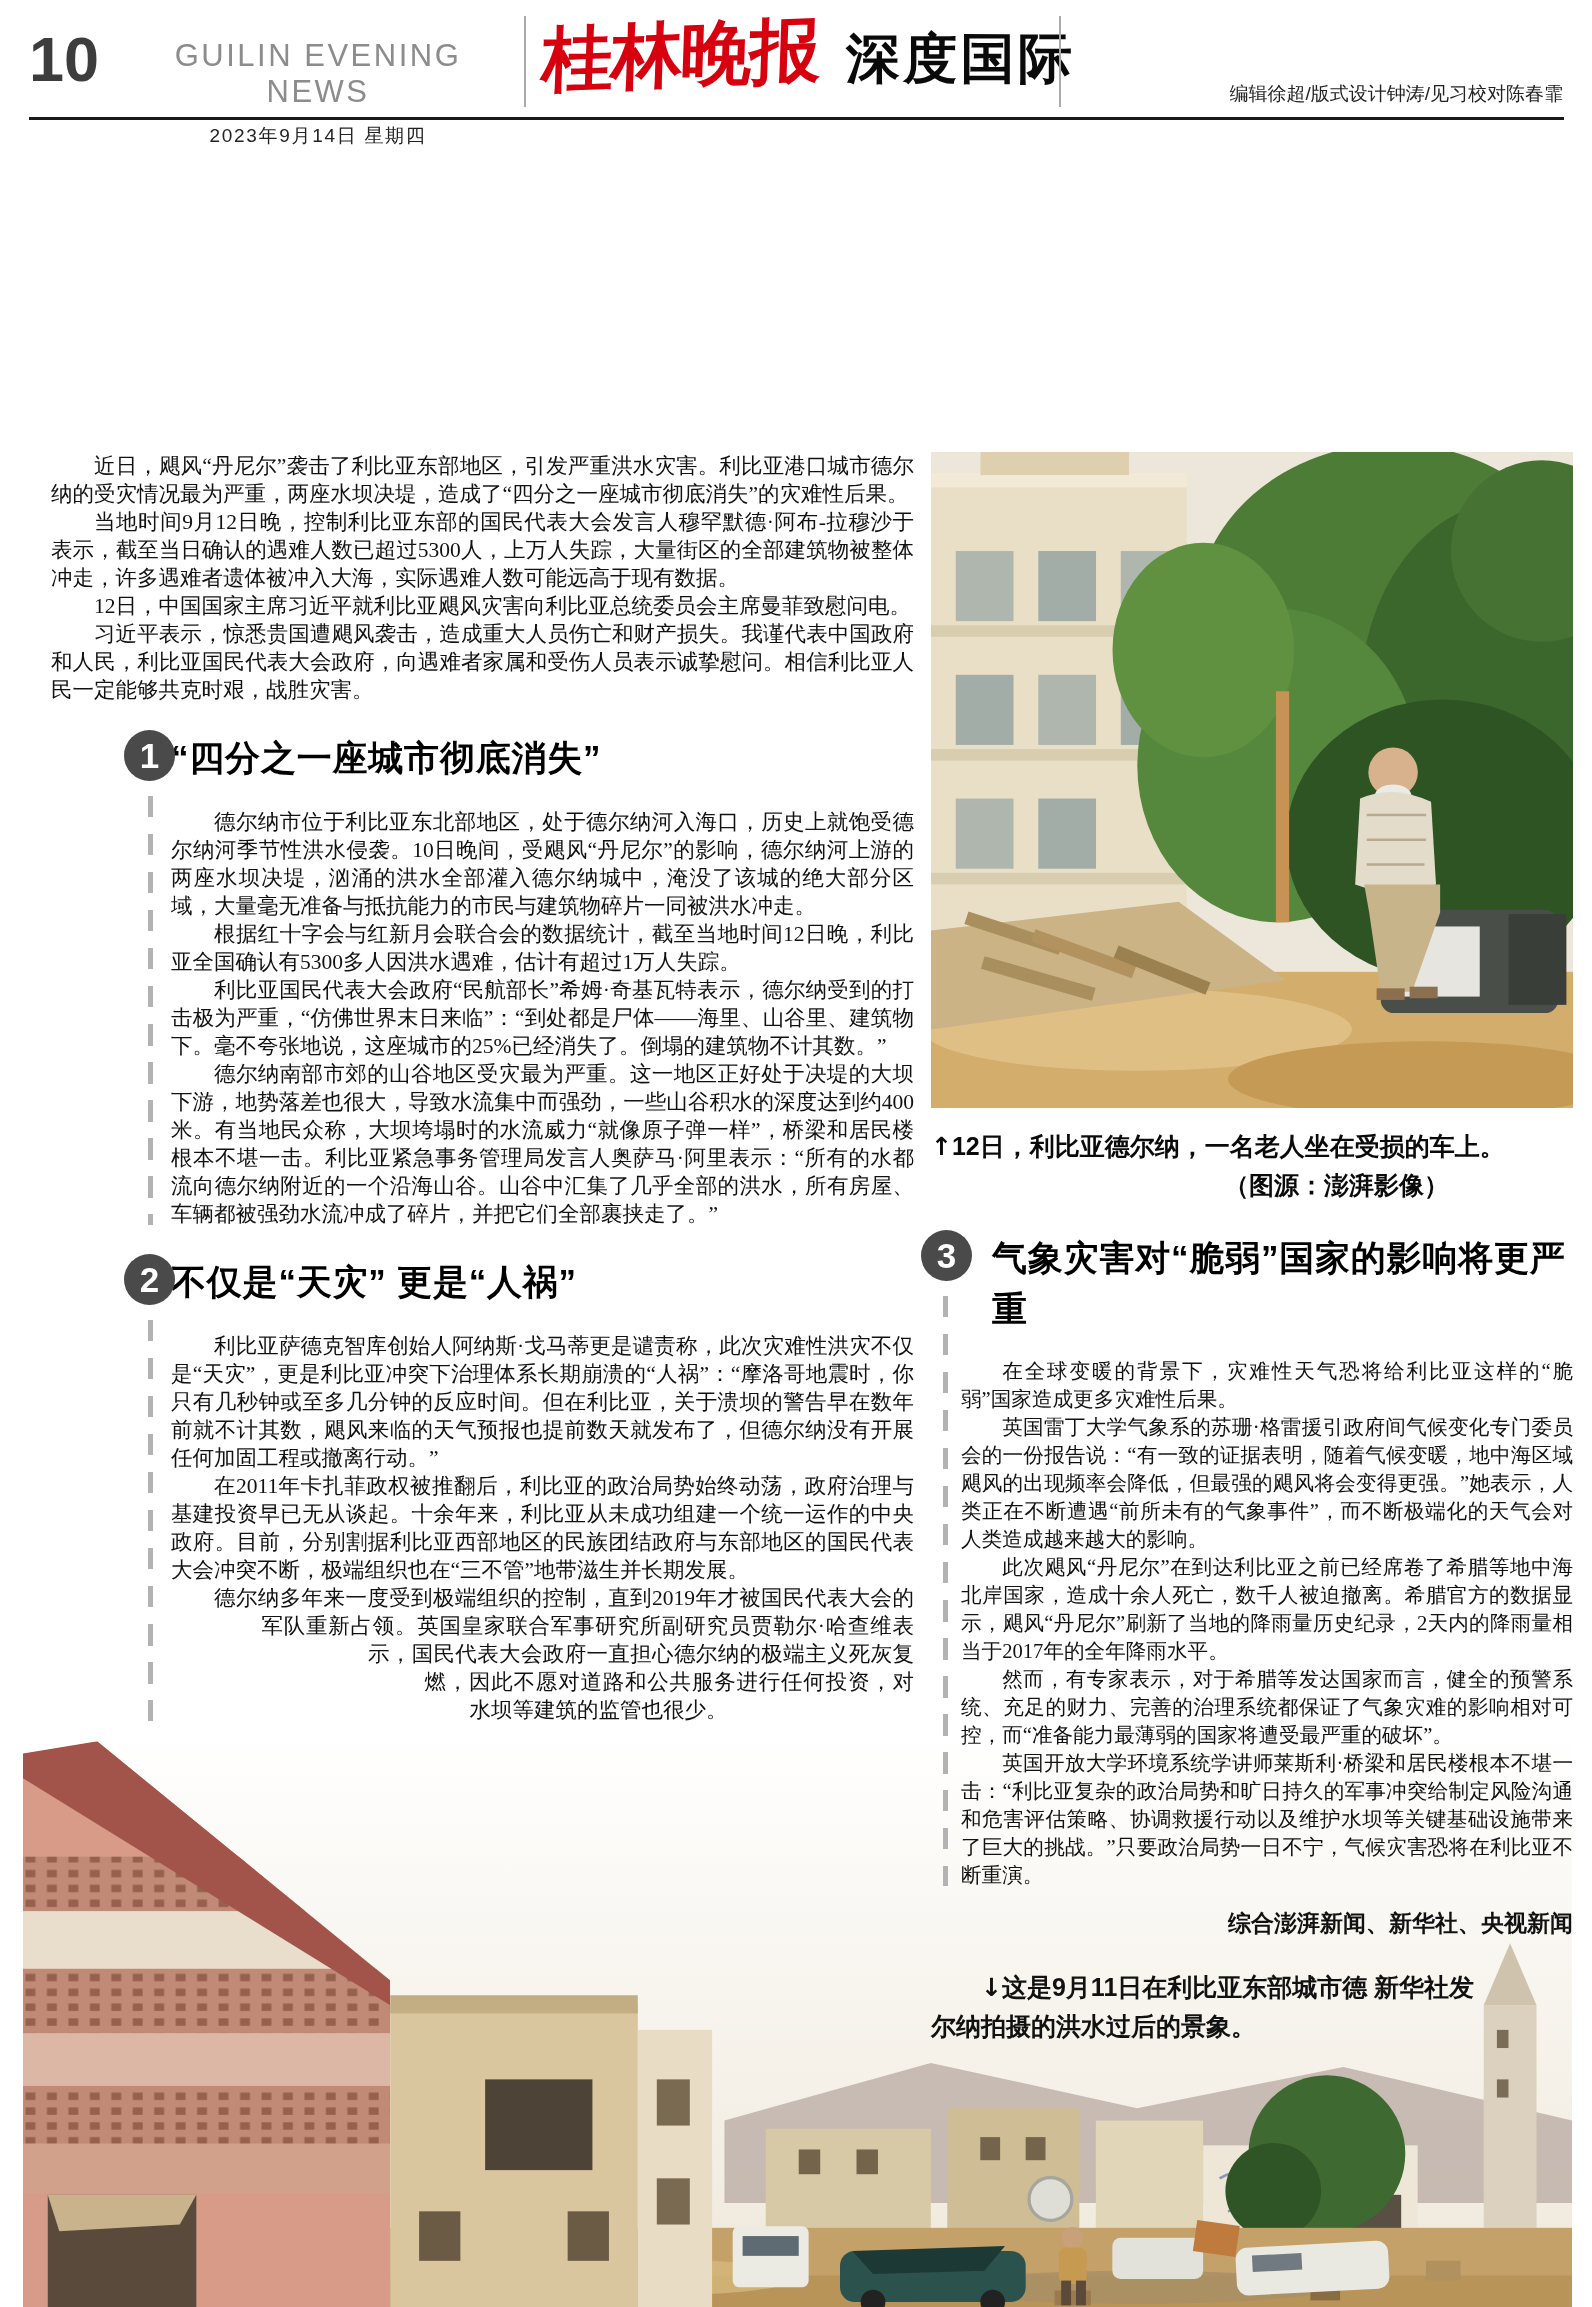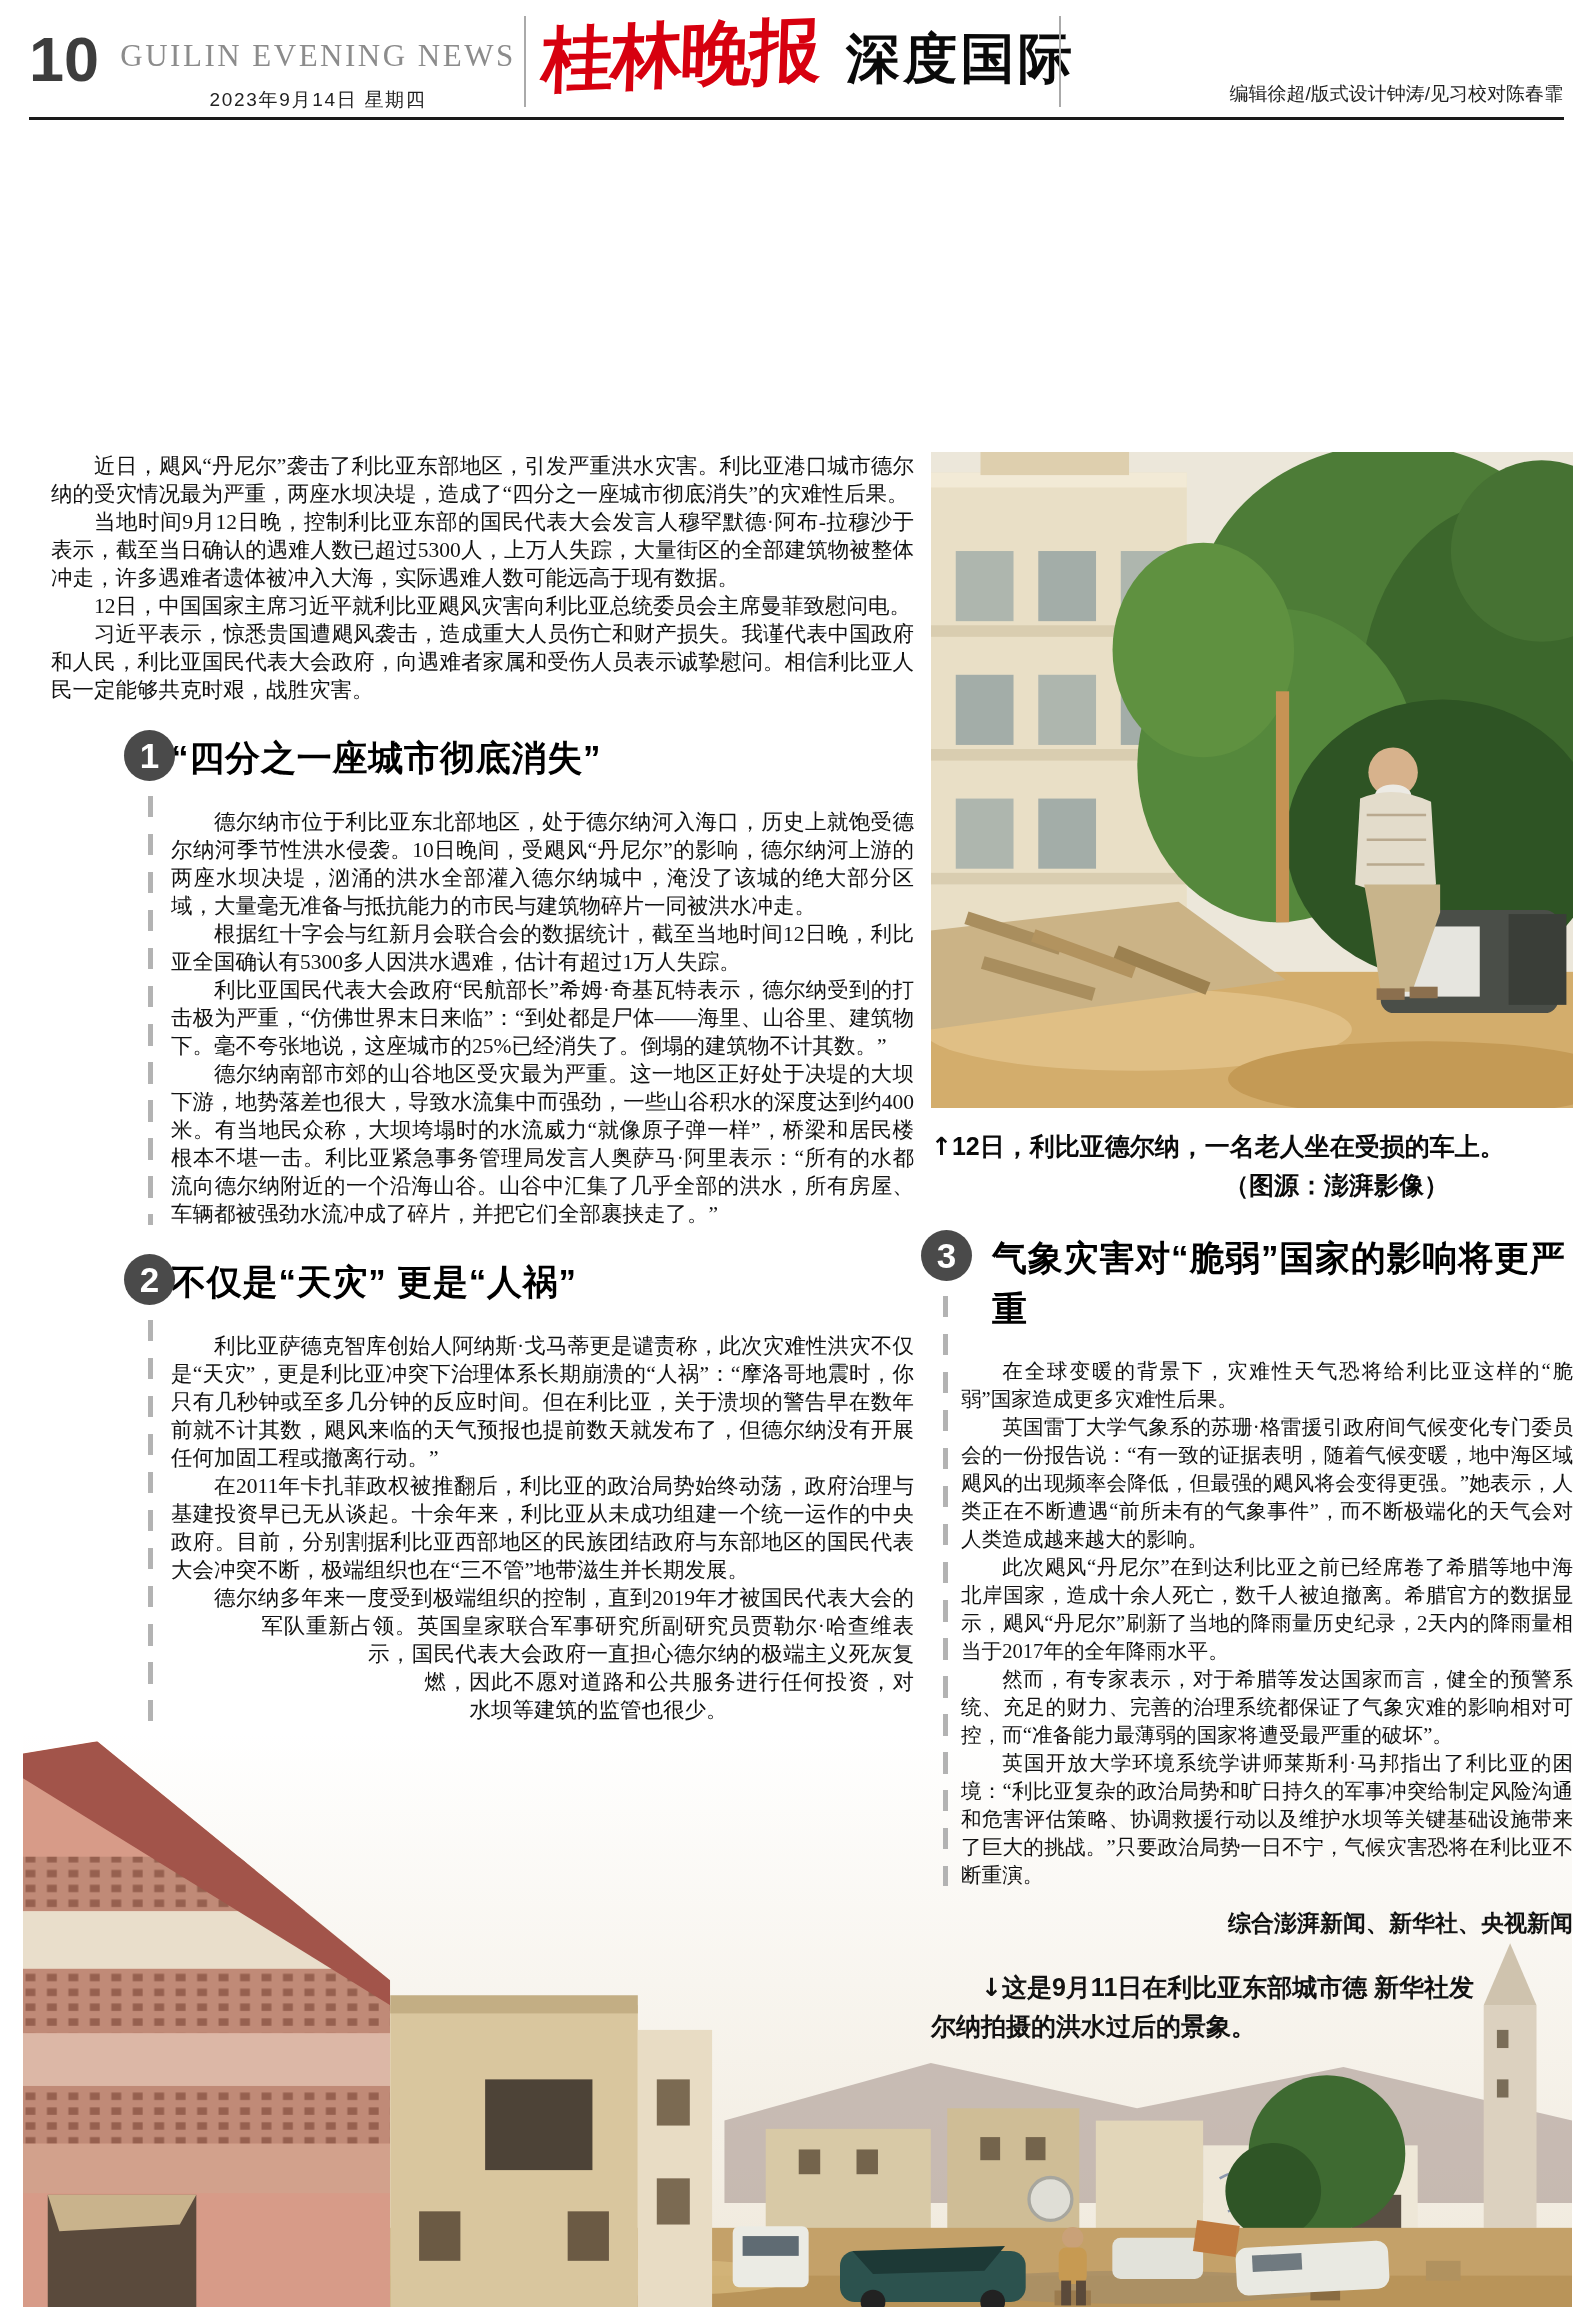--- a/index.html
+++ b/index.html
@@ -6,21 +6,21 @@
   html,body { background:#888; }
   .page {
     position:relative; width:1592px; height:2307px; margin:0 auto;
     background:#ffffff; overflow:hidden; color:#111;
     font-family:"Liberation Serif", serif;
   }
   
   .header { position:absolute; left:29px; top:13.2px; right:29px; height:102px; }
   .page-num { position:absolute; left:0; top:15px; font:bold 63px/1 "Liberation Sans", sans-serif; color:#3d3d3d; }
   .mast { position:absolute; left:91px; top:25px; width:396px; text-align:center; }
-  .mast-en { font-family:Liberation Serif, serif; font-size:31px; color:#8c8c8c; letter-spacing:2.5px; }
+  .mast-en { font-family:Liberation Sans, sans-serif; font-size:31px; color:#8c8c8c; letter-spacing:2.5px; }
   .mast-date { font:19px "Liberation Sans", sans-serif; color:#222; margin-top:13.2px; letter-spacing:1.7px; }
   .vr { position:absolute; top:3.3px; height:91px; width:1.7px; background:#aaa; }
   .vr1 { left:495px; } .vr2 { left:1030px; }
   .logo { position:absolute; left:513px; top:6.6px; font-weight:900; font-size:71px; line-height:1;
           color:#d7000f; font-family:"Liberation Serif", serif; transform:rotate(-2deg) skewX(-4deg); letter-spacing:-1.7px; }
   .section-name { position:absolute; left:817px; top:18px; font:900 54px/1 "Liberation Sans", sans-serif; color:#0a0a0a; letter-spacing:3.3px; }
   .credits { position:absolute; right:0; bottom:8.3px; font:19px "Liberation Sans", sans-serif; color:#222; }
   .header-rule { position:absolute; left:29px; top:117px; width:1535px; height:2.5px; background:#1a1a1a; }
   
   .headline { position:absolute; left:78px; top:206px; width:1386px; z-index:3; }
@@ -280,21 +280,21 @@
     <div class="section sec-right">
       <div class="sec-head">
         <div class="badge">3</div>
         <div class="sec-title">气象灾害对“脆弱”国家的影响将更严重</div>
       </div>
       <div class="sec-body bodytext">
         <p>在全球变暖的背景下，灾难性天气恐将给利比亚这样的“脆弱”国家造成更多灾难性后果。</p>
         <p>英国雷丁大学气象系的苏珊·格雷援引政府间气候变化专门委员会的一份报告说：“有一致的证据表明，随着气候变暖，地中海区域飓风的出现频率会降低，但最强的飓风将会变得更强。”她表示，人类正在不断遭遇“前所未有的气象事件”，而不断极端化的天气会对人类造成越来越大的影响。</p>
         <p>此次飓风“丹尼尔”在到达利比亚之前已经席卷了希腊等地中海北岸国家，造成十余人死亡，数千人被迫撤离。希腊官方的数据显示，飓风“丹尼尔”刷新了当地的降雨量历史纪录，2天内的降雨量相当于2017年的全年降雨水平。</p>
         <p>然而，有专家表示，对于希腊等发达国家而言，健全的预警系统、充足的财力、完善的治理系统都保证了气象灾难的影响相对可控，而“准备能力最薄弱的国家将遭受最严重的破坏”。</p>
-        <p>英国开放大学环境系统学讲师莱斯利·马邦指出了利比亚的困境：“利比亚复杂的政治局势和旷日持久的军事冲突给制定风险沟通和危害评估策略、协调救援行动以及维护水坝等关键基础设施带来了巨大的挑战。”只要政治局势一日不宁，气候灾害恐将在利比亚不断重演。</p>
+        <p>英国开放大学环境系统学讲师莱斯利·桥梁和居民楼根本不堪一击：“利比亚复杂的政治局势和旷日持久的军事冲突给制定风险沟通和危害评估策略、协调救援行动以及维护水坝等关键基础设施带来了巨大的挑战。”只要政治局势一日不宁，气候灾害恐将在利比亚不断重演。</p>
       </div>
     </div>
 
     <div class="attribution">综合澎湃新闻、新华社、央视新闻</div>
 
     <div class="bottom-caption">
       <span class="credit">新华社发</span>
       <div class="cap-text">
         <span class="arrow">↓</span><span>这是9月11日在利比亚东部城市德尔纳拍摄的洪水过后的景象。</span>
       </div>

